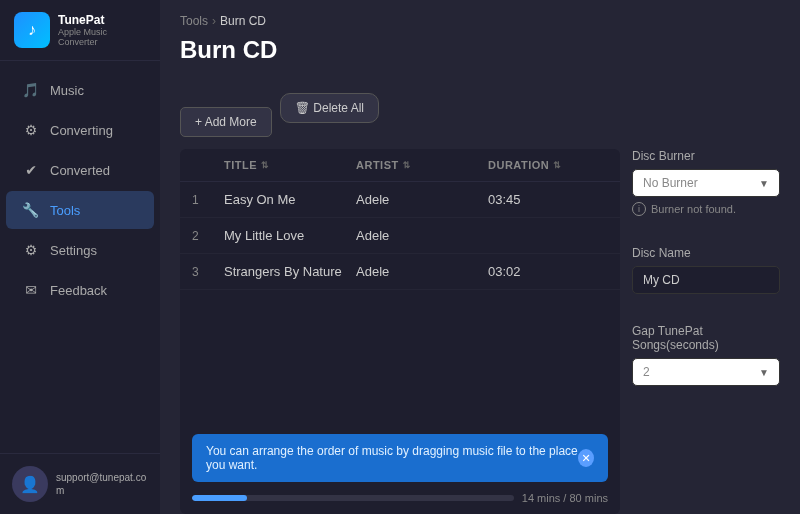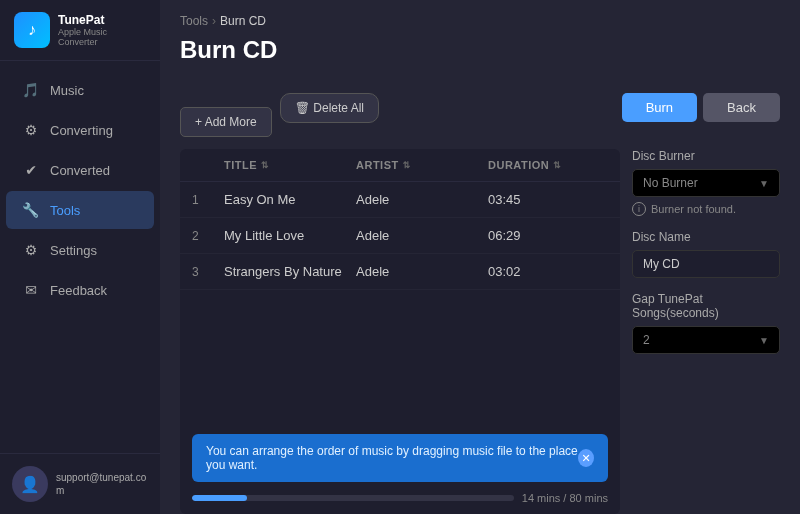--- a/index.html
+++ b/index.html
@@ -328,36 +328,36 @@
       white-space: nowrap;
       flex-shrink: 0;
     }
 
     
     .right-panel {
       width: 148px;
       flex-shrink: 0;
       display: flex;
       flex-direction: column;
-      gap: 0;
+      gap: 16px;
     }
 
     .panel-section {
       margin-bottom: 14px;
     }
 
     .panel-label {
       font-size: 12px;
       color: #aaa;
       margin-bottom: 6px;
     }
 
     .panel-select {
       width: 100%;
-      background: #000000;
+      background: #ffffff;
       border: 1px solid #333;
       border-radius: 5px;
       color: #888;
       padding: 6px 10px;
       font-size: 12px;
       display: flex;
       align-items: center;
       justify-content: space-between;
       cursor: pointer;
     }
@@ -446,24 +446,20 @@
     <span>Tools</span>
     <span class="breadcrumb-sep">›</span>
     <span class="breadcrumb-current">Burn CD</span>
   </div>
 
   <div class="page-title">Burn CD</div>
 
   <div class="toolbar">
     <button class="btn-add">+ Add More</button>
     <button class="btn-delete">🗑 Delete All</button>
-    <div class="toolbar-right">
-      <button class="btn-burn">Burn</button>
-      <button class="btn-back">Back</button>
-    </div>
   </div>
 
   <div class="content-area">
 
     <div class="track-list-panel">
       <div class="track-table-header">
         <div></div>
         <div class="col-header">
           <span>TITLE</span>
           <span style="font-size:9px;color:#666;">⇅</span>
@@ -482,21 +478,20 @@
       <div class="track-row">
     <span class="track-num">1</span>
     <span>Easy On Me</span>
     <span>Adele</span>
     <span>03:45</span>
   </div>
           <div class="track-row">
     <span class="track-num">2</span>
     <span>My Little Love</span>
     <span>Adele</span>
-    <span>06:29</span>
   </div>
           <div class="track-row">
     <span class="track-num">3</span>
     <span>Strangers By Nature</span>
     <span>Adele</span>
     <span>03:02</span>
   </div>
         </div>
 
       <div style="padding: 6px 12px 6px; flex-shrink:0;">

